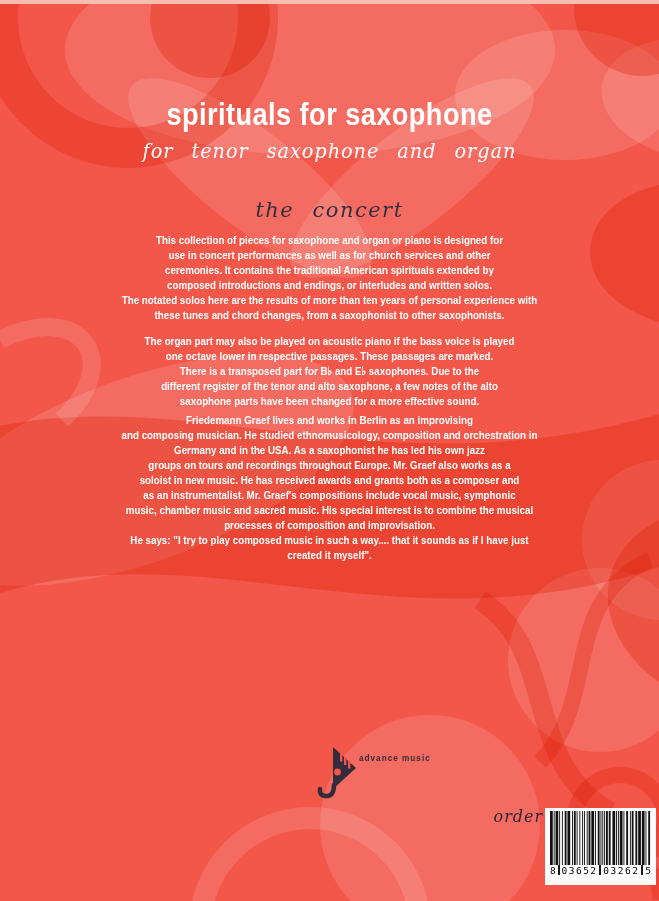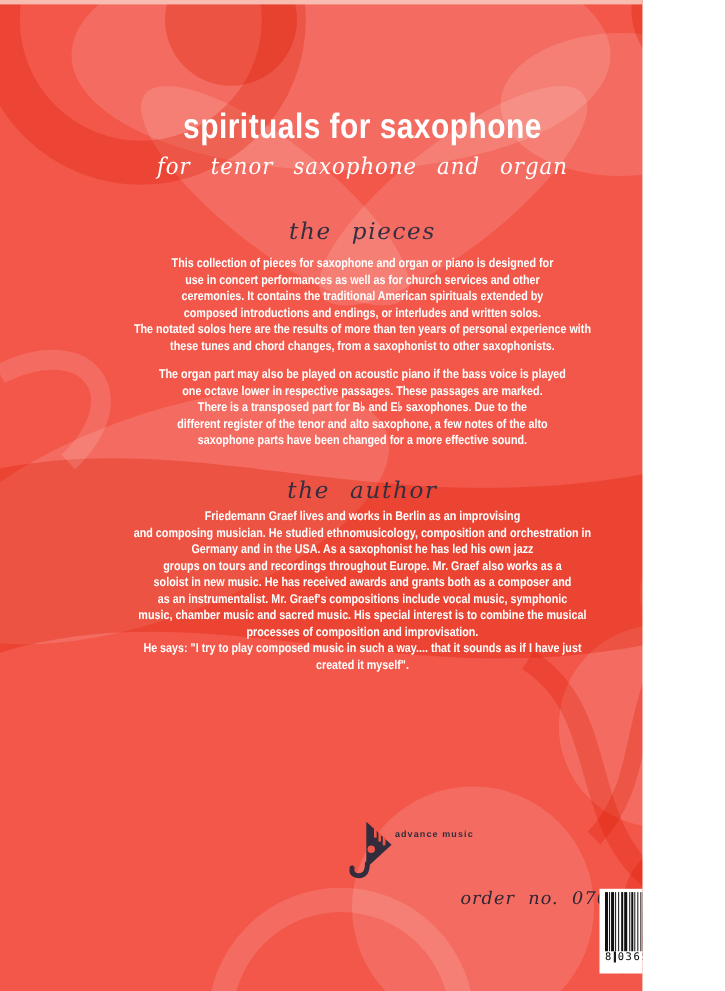--- a/index.html
+++ b/index.html
@@ -1,18 +1,18 @@
 <!DOCTYPE html>
 <html><head>
 <meta charset="utf-8">
 <style>
   html,body{margin:0;padding:0;background:#fff;}
   .cover{
     position:relative;
-    width:584px;height:901px;
+    width:659px;height:901px;
     background:#f3574a;
     overflow:hidden;
     font-family:"Liberation Sans", sans-serif;
   }
   .edge-strip{
     position:absolute;top:0;left:0;width:659px;height:4px;
     background:#f8bdb0;z-index:5;
   }
   .ornament{position:absolute;top:0;left:0;width:659px;height:901px;z-index:0;}
 
@@ -111,40 +111,39 @@
     </g>
   </svg>
 
   <div class="edge-strip"></div>
 
   <div class="page-title">spirituals for saxophone</div>
   <div class="page-subtitle">for tenor saxophone and organ</div>
 
   <div class="content">
 
-    <div class="section-heading">the pieces</div>
+    <div class="section-heading">the concert</div>
 
     <div class="para">
       <div class="line">This collection of pieces for saxophone and organ or piano is designed for</div>
       <div class="line">use in concert performances as well as for church services and other</div>
       <div class="line">ceremonies. It contains the traditional American spirituals extended by</div>
       <div class="line">composed introductions and endings, or interludes and written solos.</div>
       <div class="line">The notated solos here are the results of more than ten years of personal experience with</div>
       <div class="line">these tunes and chord changes, from a saxophonist to other saxophonists.</div>
     </div>
 
     <div class="para second">
       <div class="line">The organ part may also be played on acoustic piano if the bass voice is played</div>
       <div class="line">one octave lower in respective passages. These passages are marked.</div>
       <div class="line">There is a transposed part for B♭ and E♭ saxophones. Due to the</div>
       <div class="line">different register of the tenor and alto saxophone, a few notes of the alto</div>
       <div class="line">saxophone parts have been changed for a more effective sound.</div>
     </div>
 
-    <div class="section-heading heading-author">the author</div>
 
     <div class="para author">
       <div class="line">Friedemann Graef lives and works in Berlin as an improvising</div>
       <div class="line">and composing musician. He studied ethnomusicology, composition and orchestration in</div>
       <div class="line">Germany and in the USA. As a saxophonist he has led his own jazz</div>
       <div class="line">groups on tours and recordings throughout Europe. Mr. Graef also works as a</div>
       <div class="line">soloist in new music. He has received awards and grants both as a composer and</div>
       <div class="line">as an instrumentalist. Mr. Graef's compositions include vocal music, symphonic</div>
       <div class="line">music, chamber music and sacred music. His special interest is to combine the musical</div>
       <div class="line">processes of composition and improvisation.</div>

